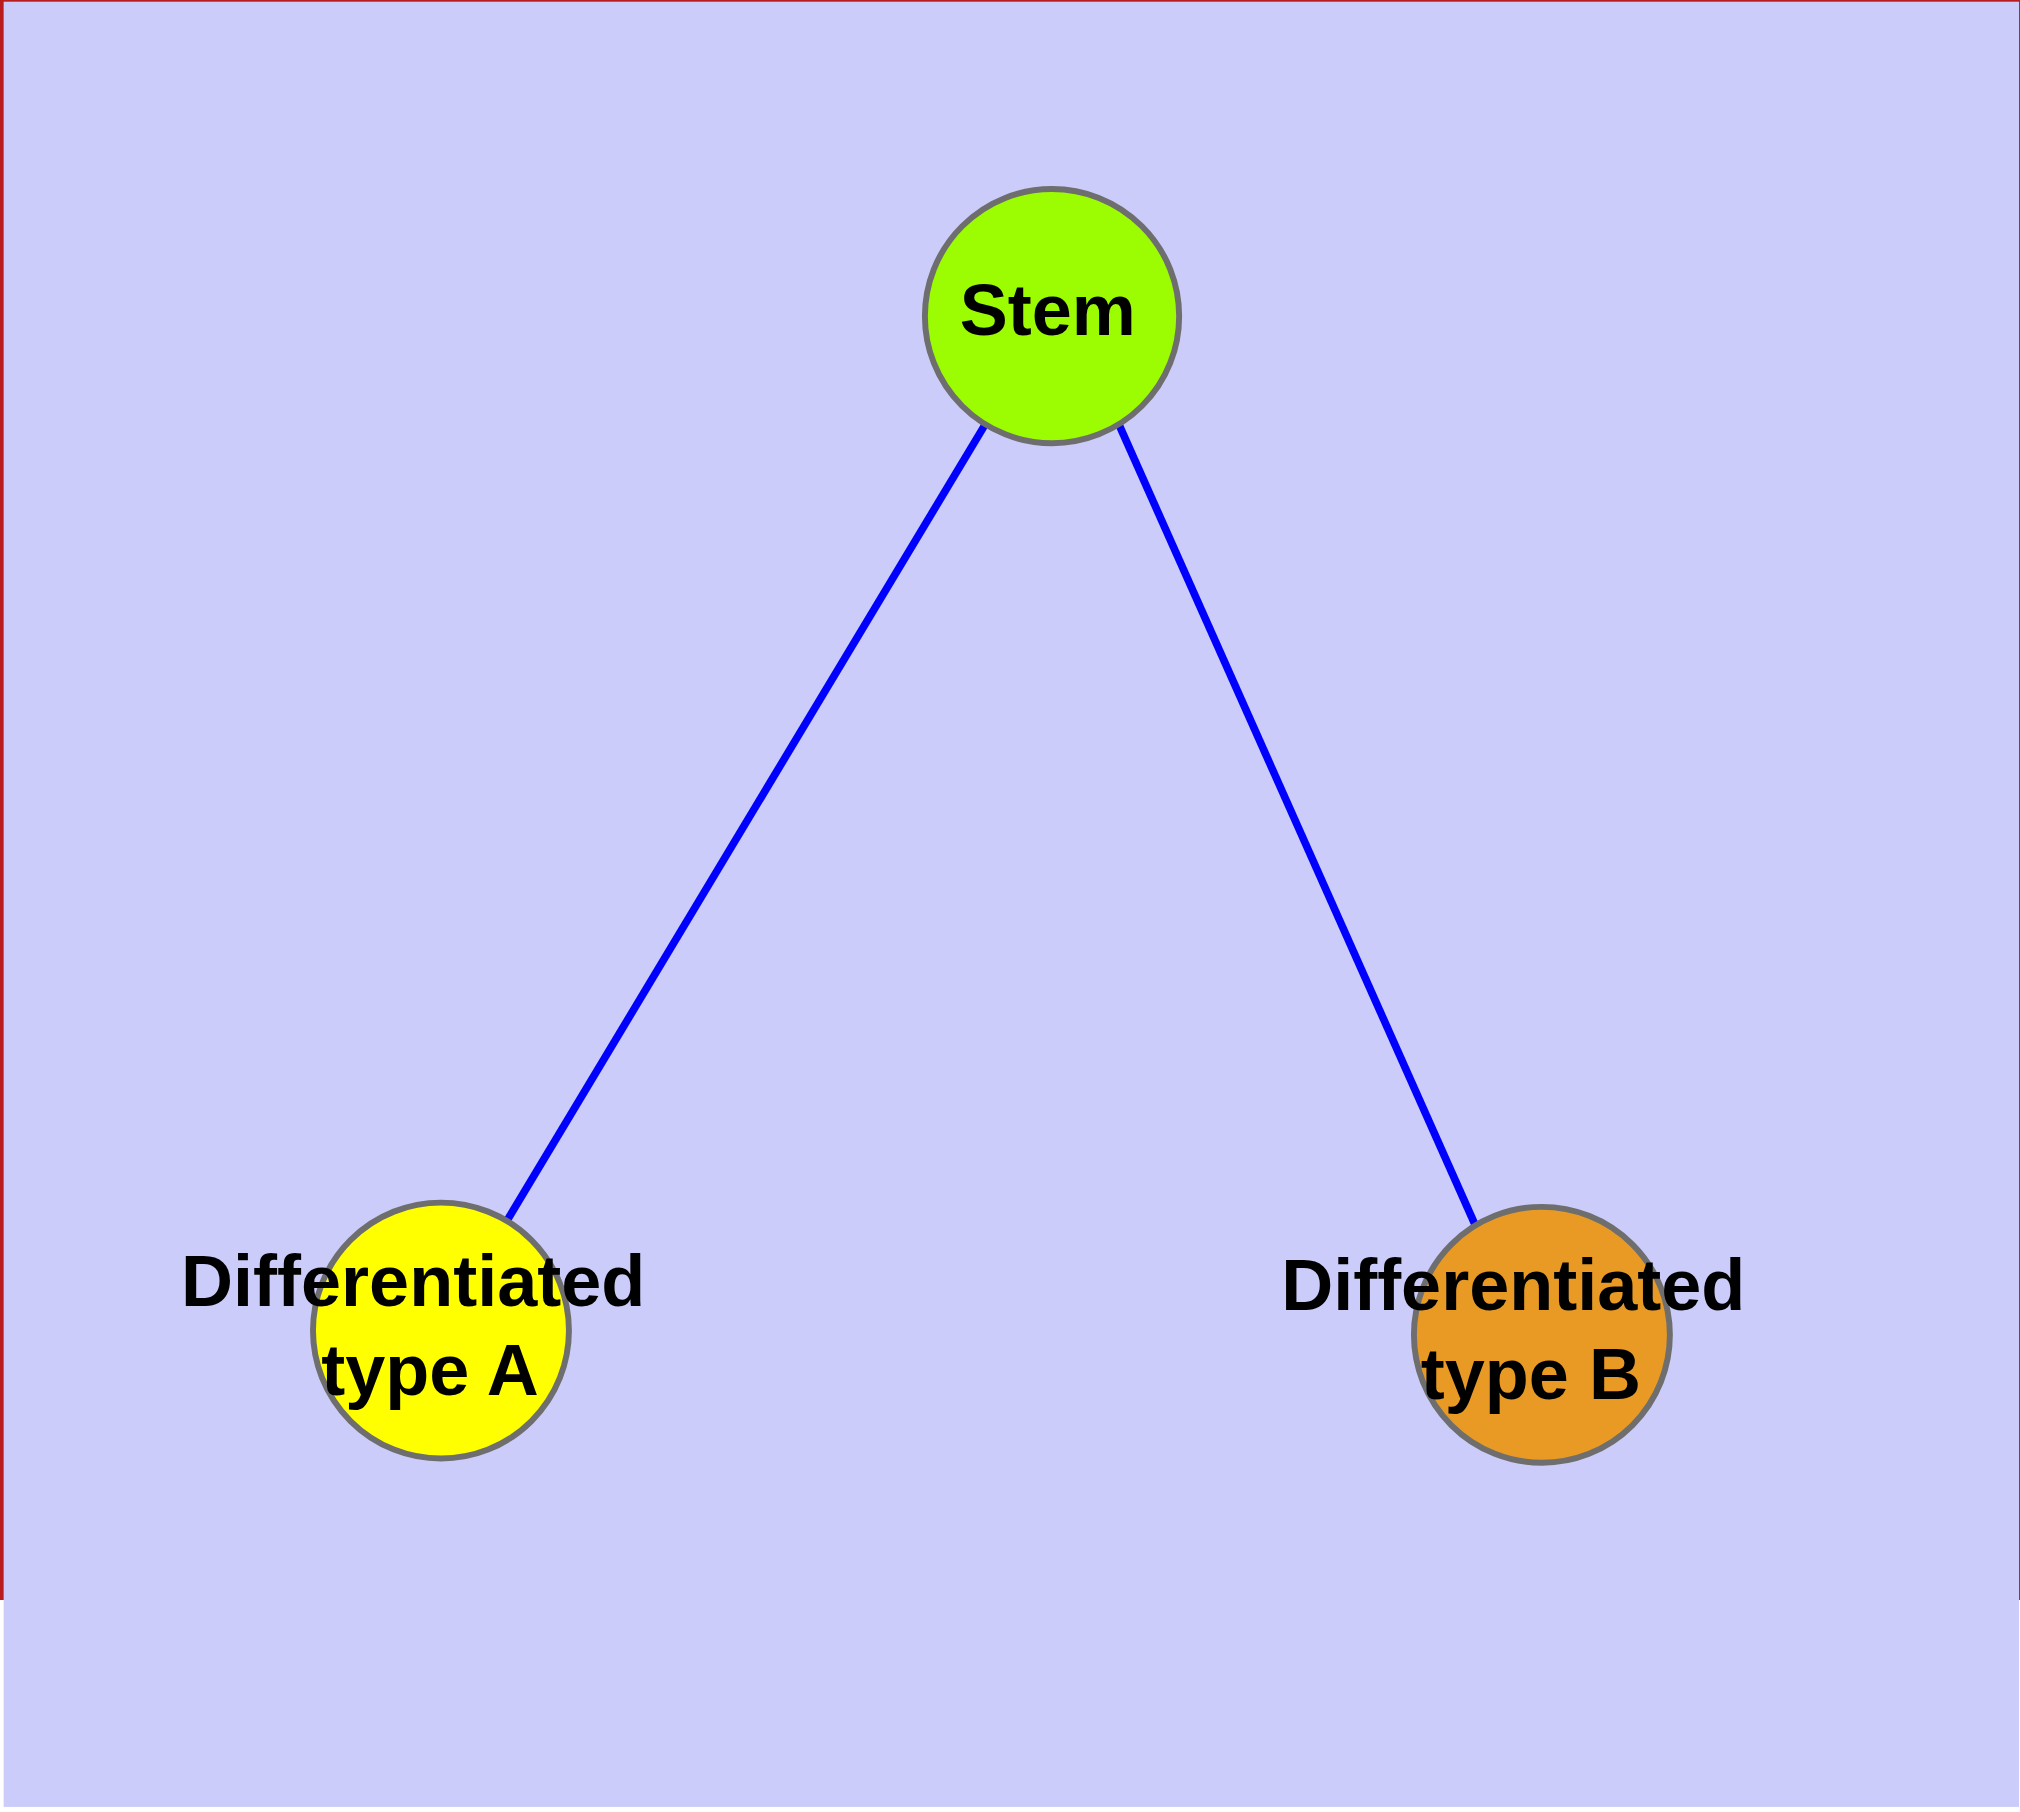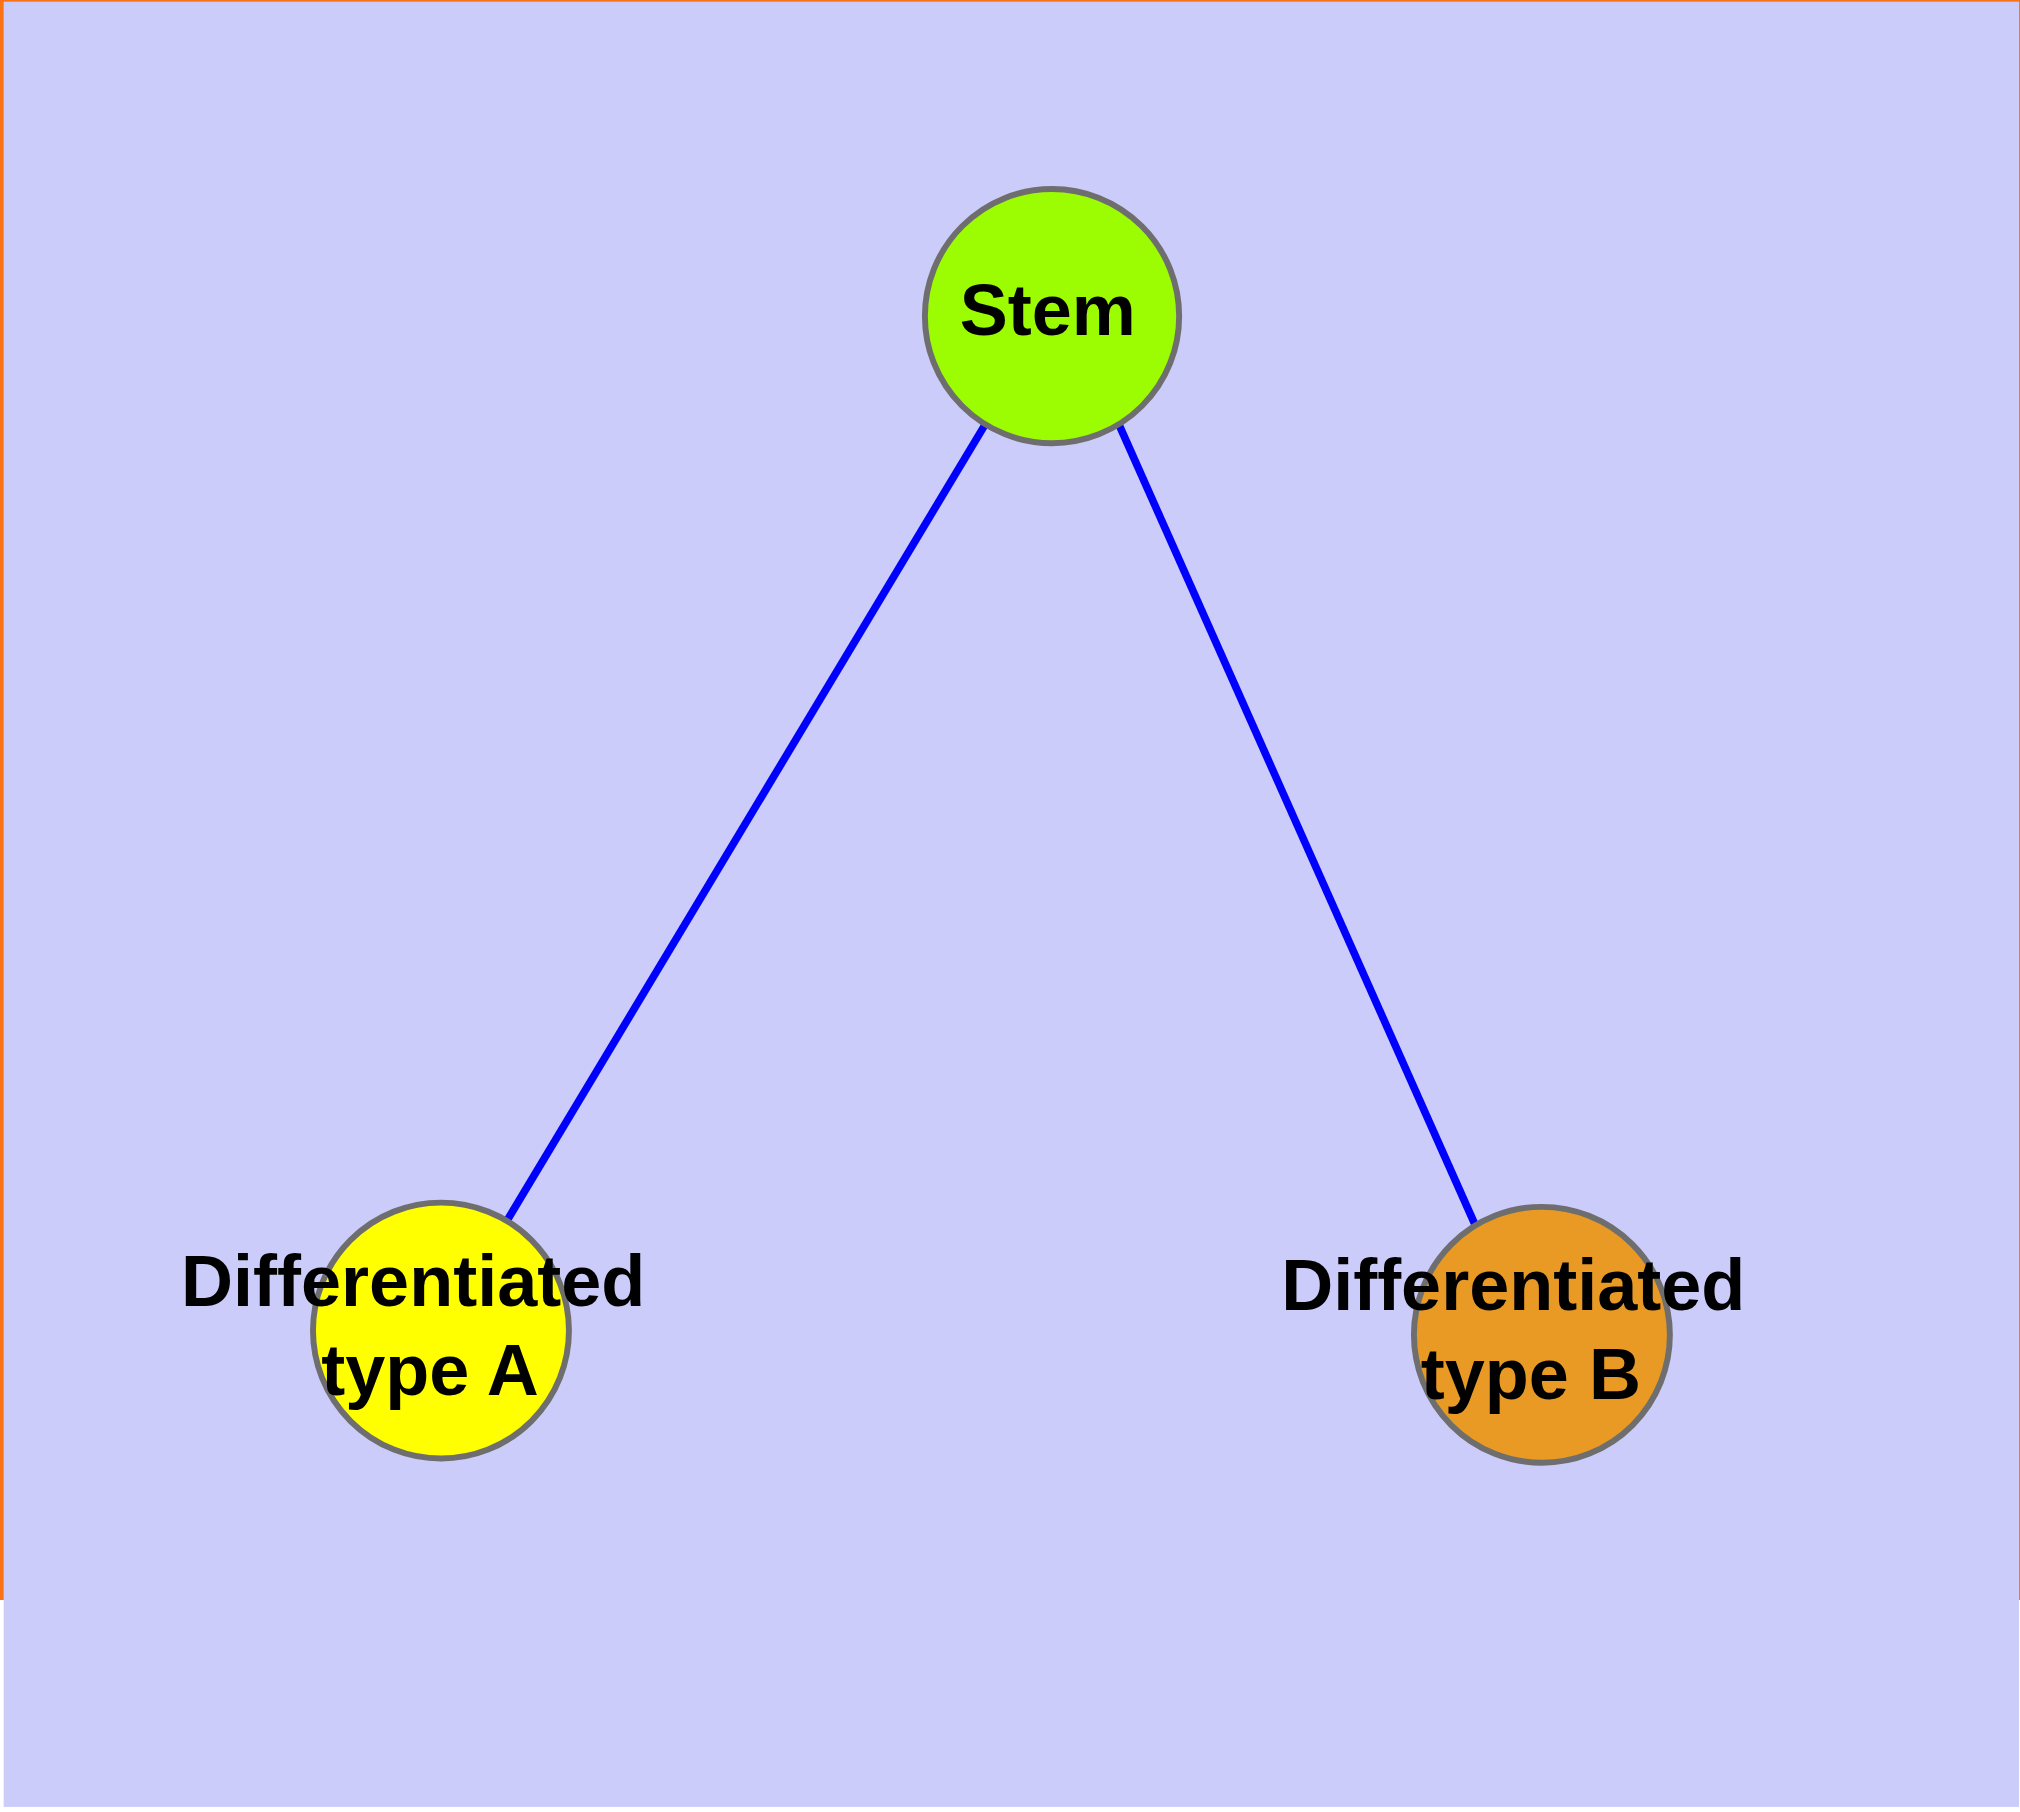--- a/index.html
+++ b/index.html
@@ -35,21 +35,21 @@
     font-size: 85px;
     fill: #000000;
     text-anchor: middle;
     dominant-baseline: middle;
     paint-order: normal;
   }
 </style>
 </head>
 <body>
 
-<div id="graph-canvas" style="width: 2021px; height: 1600px; background: #f97316;">
+<div id="graph-canvas" style="width: 2021px; height: 1600px; background: #b91c1c;">
   <svg id="graph-svg" viewBox="0 0 2384 2138" xmlns="http://www.w3.org/2000/svg" style="width: 2021px; height: 1812px;">
 
     <rect id="plot-background" x="4" y="2" width="2378" height="2130" fill="#ccccfa"></rect>
 
     <g id="edges-layer">
       <line id="edge-0" x1="1162" y1="501" x2="598" y2="1440" stroke="#0000ff" stroke-width="9" stroke-linecap="butt"></line>
       <line id="edge-1" x1="1320" y1="501" x2="1741" y2="1447" stroke="#0000ff" stroke-width="9" stroke-linecap="butt"></line>
     </g>
 
     <g id="nodes-layer">

